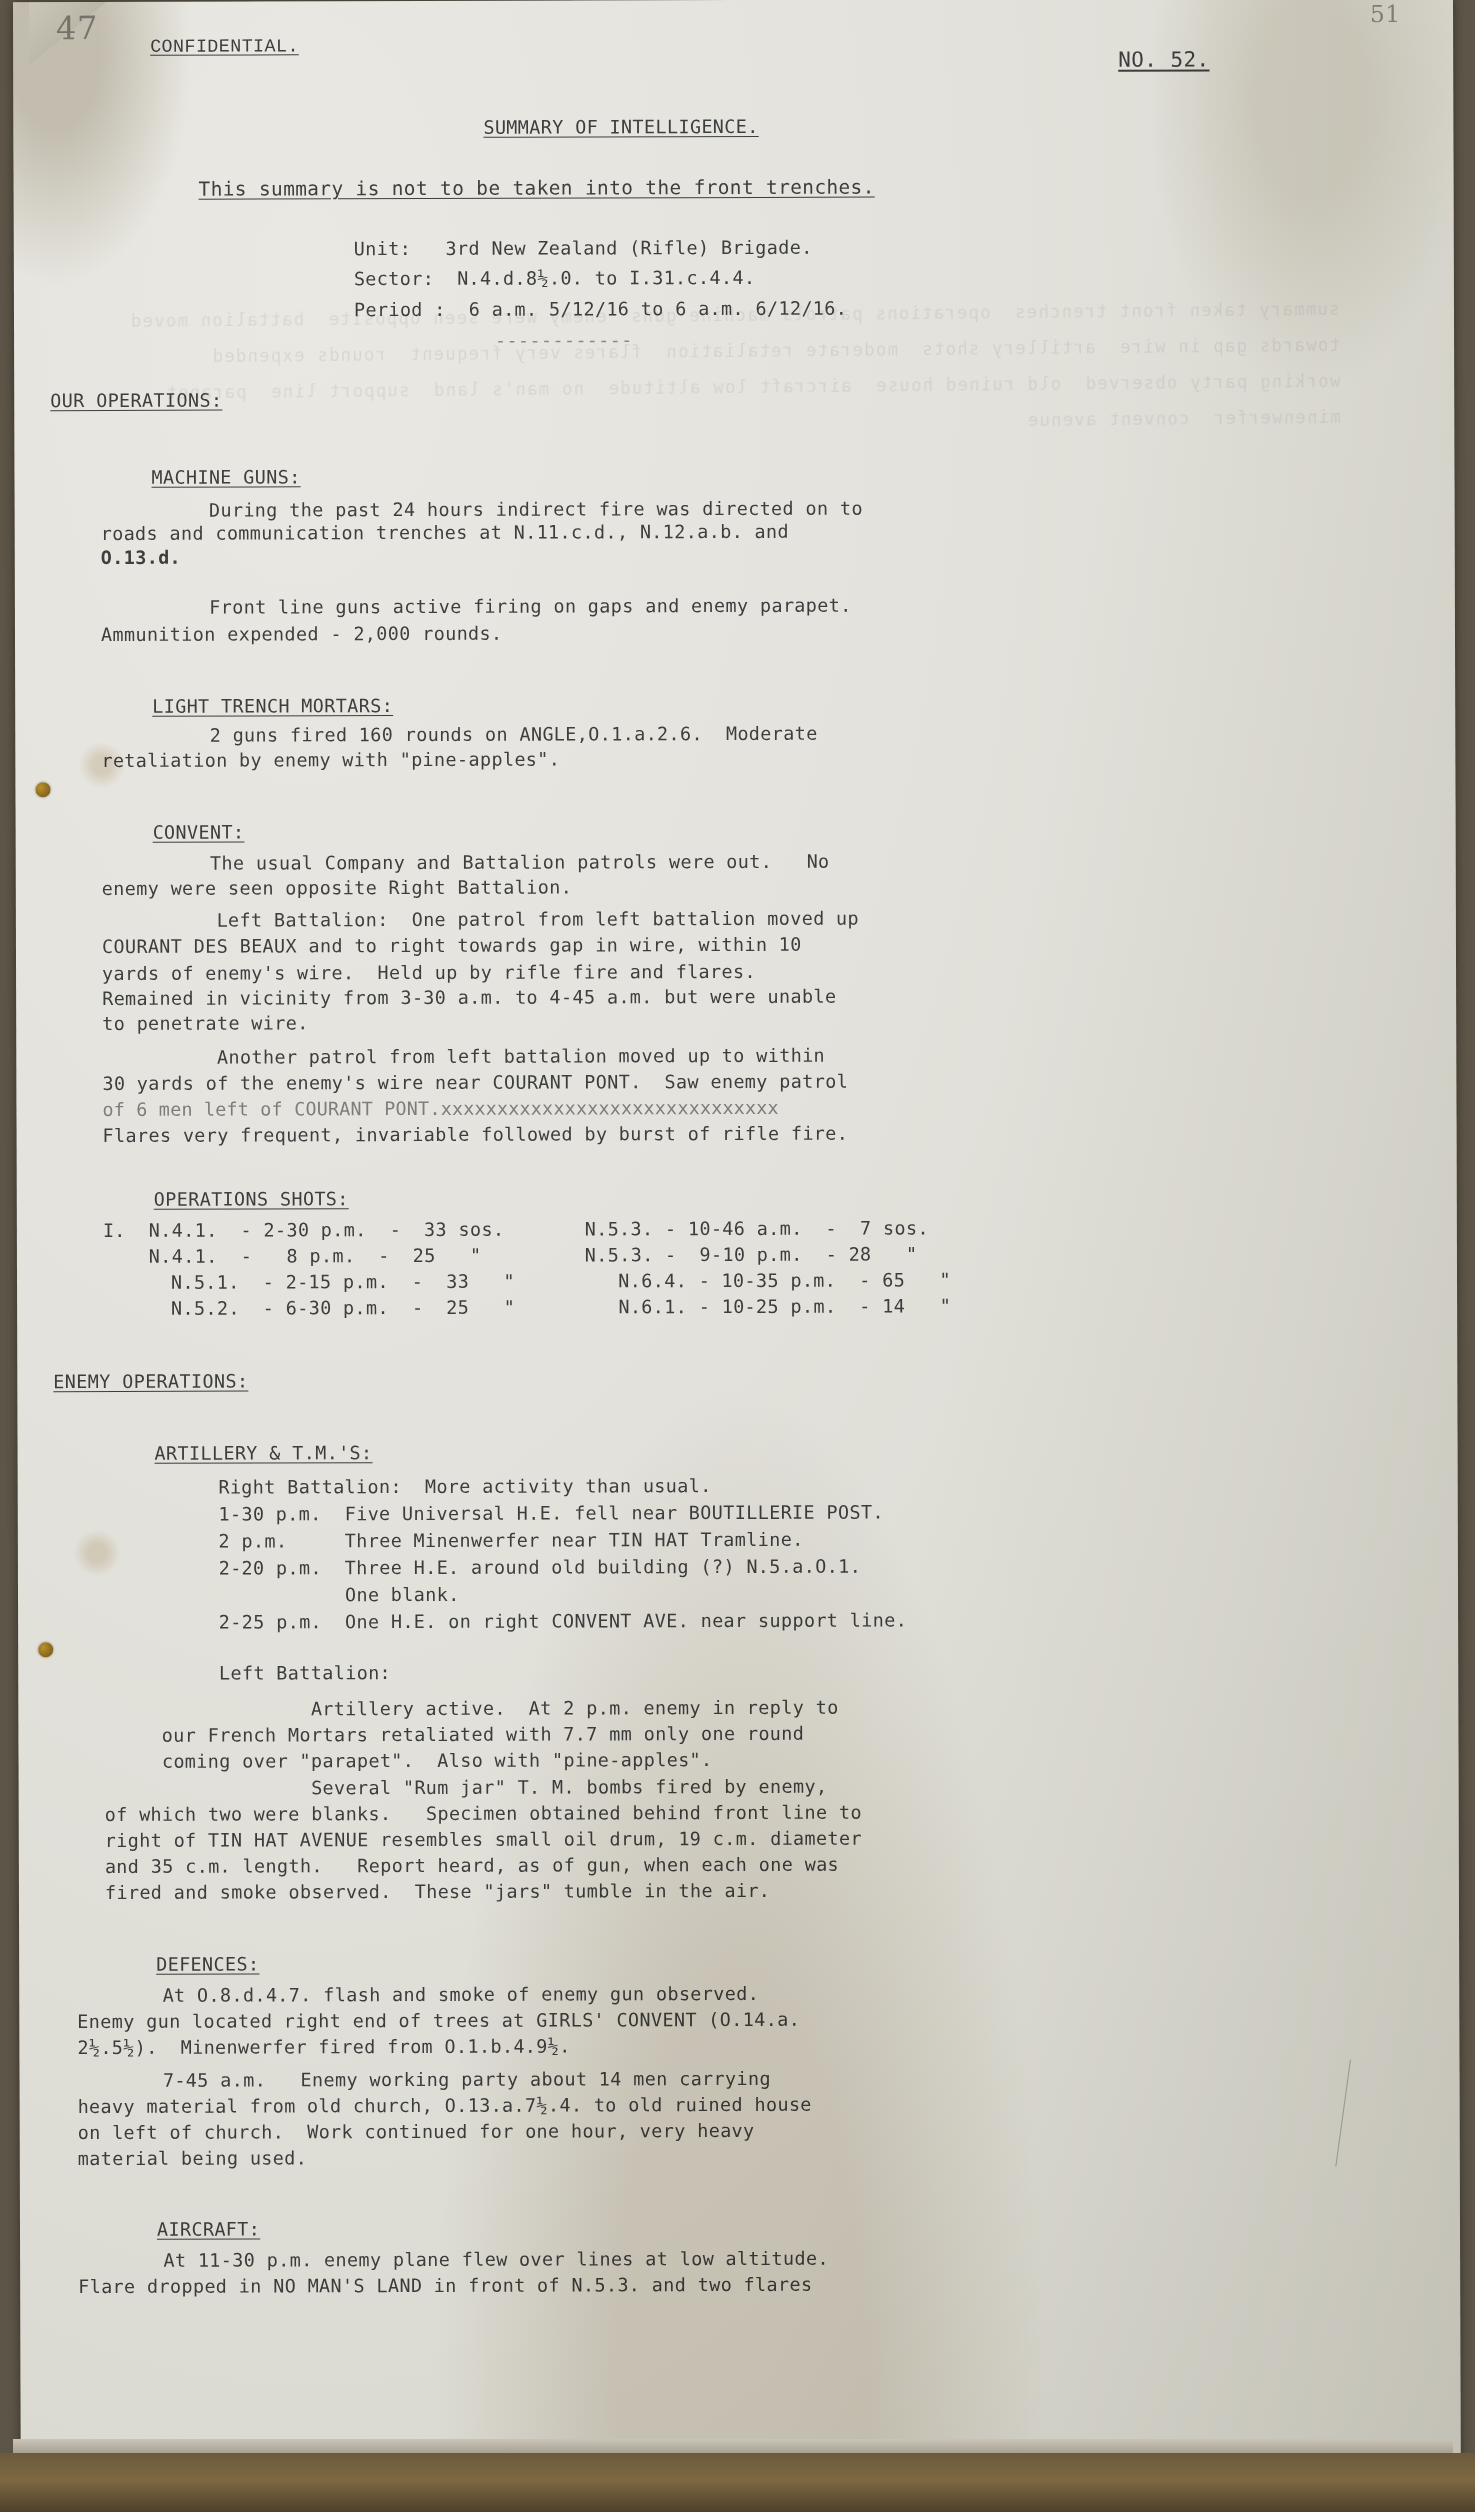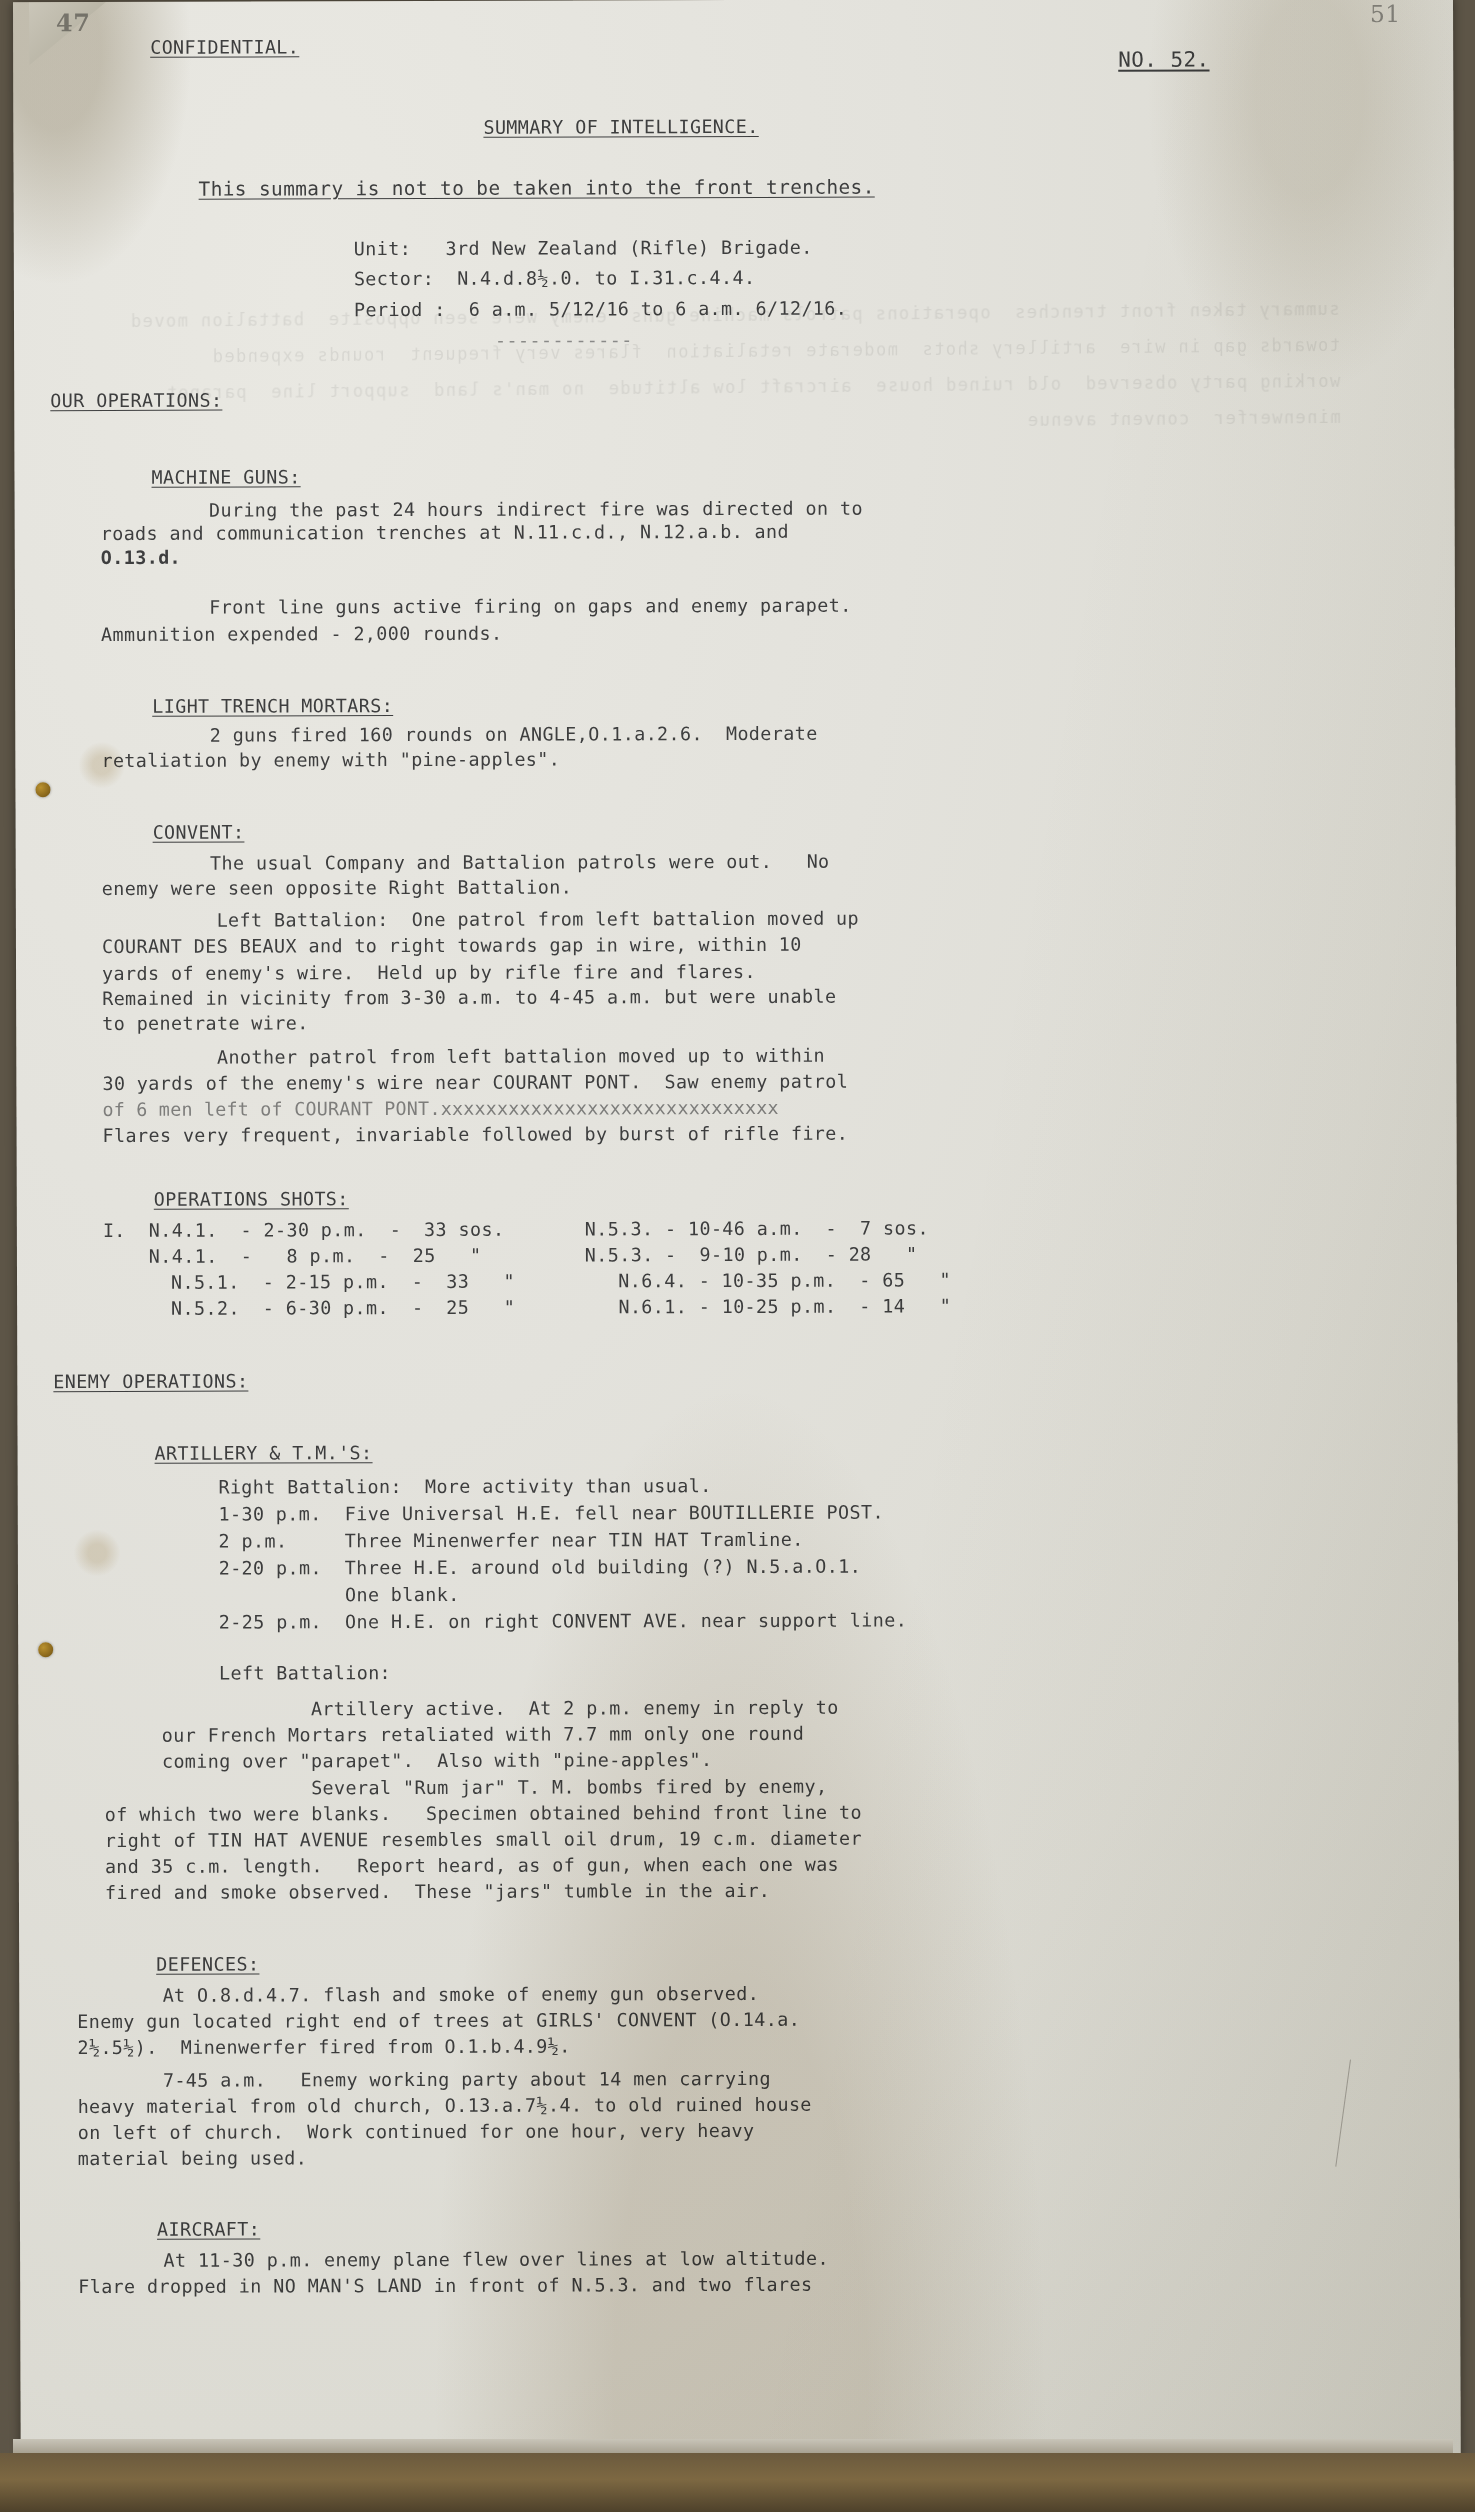--- a/index.html
+++ b/index.html
@@ -139,24 +139,24 @@
 <body>
 
 <div class="scan">
 
   <div class="paper">
     <div class="bleed">summary taken front trenches  operations patrols machine guns  enemy were seen opposite  battalion moved  towards gap in wire  artillery shots  moderate retaliation  flares very frequent  rounds expended  working party observed  old ruined house  aircraft low altitude  no man's land  support line  parapet  minenwerfer  convent avenue</div>
     <div class="corner-fold"></div>
 
     <div class="doc">
 
-      <div class="pagenum" style="left:43px; top:9px; font-size:24px;font-weight:bold;">47</div>
+      <div class="pagenum" style="left:43px; top:15px; font-size:32px;">47</div>
       <div class="pagenum" style="left:1357px; top:5.4px; font-size:23.4px;">51</div>
 
-      <div class="ln u" style="left:137px; top:34px;">CONFIDENTIAL.</div>
+      <div class="ln u" style="left:137px; top:34px;font-family:Liberation Mono, monospace;">CONFIDENTIAL.</div>
       <div class="ln u" style="left:1105px; top:50px; font-size:21px;">NO. 52.</div>
 
       <div class="ln u" style="left:470px; top:115px;">SUMMARY OF INTELLIGENCE.</div>
       <div class="ln u" style="left:185px; top:176px; font-size:19.4px;">This summary is not to be taken into the front trenches.</div>
 
       <div class="ln" style="left:340px; top:236px;"></div>
       <div class="ln" style="left:340px; top:236px;">Unit:   3rd New Zealand (Rifle) Brigade.</div>
       <div class="ln" style="left:340px; top:266px;">Sector:  N.4.d.8½.0. to I.31.c.4.4.</div>
       <div class="ln" style="left:340px; top:297px;">Period :  6 a.m. 5/12/16 to 6 a.m. 6/12/16.</div>
       <div class="ln faint" style="left:481px; top:328px;">------------</div>

